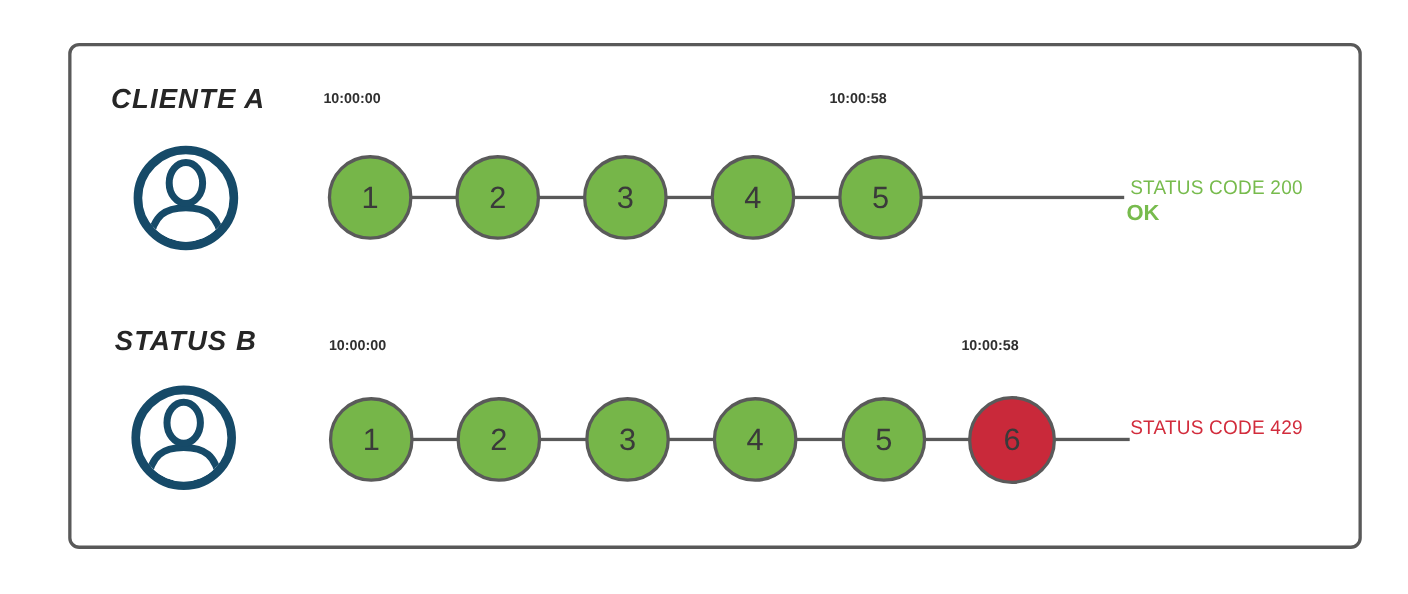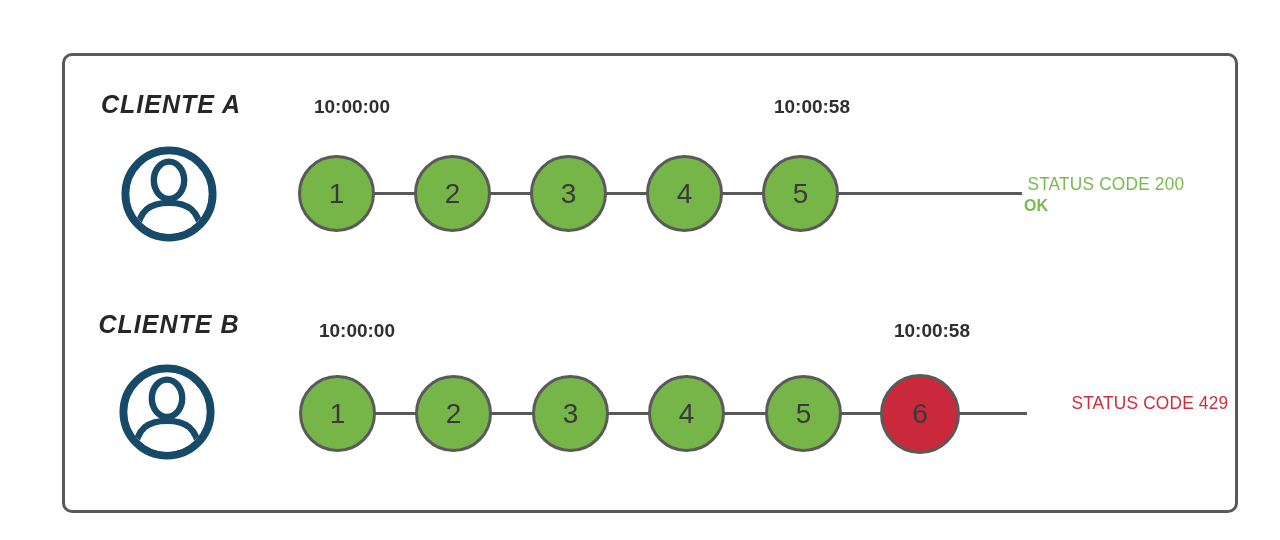--- a/index.html
+++ b/index.html
@@ -1,51 +1,51 @@
 <!DOCTYPE html>
 <html><head>
 <meta charset="utf-8">
 <style>
   html,body{margin:0;padding:0;background:#ffffff;}
   body{
     width:1280px;height:540px;position:relative;overflow:hidden;
     font-family:"Liberation Sans", sans-serif;
   }
-  .canvas{position:absolute;left:0;top:14px;width:1280px;height:516px;text-decoration:underline;}
+  .canvas{position:absolute;left:0;top:0;width:1280px;height:516px;text-decoration:underline;}
   .frame{
     position:absolute;left:62px;top:39px;width:1176px;height:460px;
     border:3px solid #595959;border-radius:10px;box-sizing:border-box;
     background:#ffffff;
   }
   .client-label{
     position:absolute;width:170px;text-align:center;
     font-size:25px;font-weight:700;font-style:italic;
     color:#262626;letter-spacing:1px;
   }
   .avatar{position:absolute;width:98px;height:98px;}
   .timestamp{
-    position:absolute;width:96px;text-align:right;
-    font-size:19px;font-weight:700;color:#2f2f2f;
+    position:absolute;width:96px;text-align:left;
+    font-size:13px;font-weight:700;color:#2f2f2f;
   }
   .timeline{
     position:absolute;height:3px;background:#595959;
   }
   .request-circle{
     position:absolute;width:77px;height:77px;border-radius:50%;
     border:3px solid #5a5a5a;box-sizing:border-box;
     display:flex;align-items:center;justify-content:center;
     font-size:28px;color:#3a3a3a;
   }
   .request-circle.ok{background:#76b649;}
   .request-circle.blocked{background:#c9293a;width:80px;height:80px;}
   .status-block{
     position:absolute;width:172px;line-height:1.15;
   }
   .status-line1{font-size:18px;letter-spacing:0.2px;transform:scaleX(0.96);}
-  .status-line2{font-size:16px;font-weight:700;margin-top:2px;}
+  .status-line2{font-size:20px;font-weight:700;margin-top:2px;}
   .status-green{color:#77bb4d;}
   .status-red{color:#d22c3c;}
 </style>
 </head>
 <body>
 
 <div class="canvas">
 
   <div class="frame"></div>
 
@@ -75,21 +75,21 @@
   <div class="request-circle ok" style="left:414px;top:141px;">2</div>
   <div class="request-circle ok" style="left:530px;top:141px;">3</div>
   <div class="request-circle ok" style="left:646px;top:141px;">4</div>
   <div class="request-circle ok" style="left:762px;top:141px;">5</div>
 
   <div class="status-block" style="left:1024px;top:160px;">
     <div class="status-line1 status-green">STATUS CODE 200</div>
     <div class="status-line2 status-green">OK</div>
   </div>
 
-  <div class="client-label" style="left:84px;top:296px;">CLIENTE B</div>
+  <div class="client-label" style="left:84px;top:296px;">STATUS B</div>
 
   <div class="avatar" style="left:118px;top:349px;">
     <svg viewBox="0 0 100 100" width="98" height="98" aria-hidden="true">
       <defs>
           <clipPath id="clipB">
             <circle cx="50" cy="50" r="40.5"></circle>
           </clipPath>
         </defs>
       <circle cx="50" cy="50" r="44.5" fill="none" stroke="#164a68" stroke-width="8"></circle>
       <g clip-path="url(#clipB)">
@@ -104,17 +104,17 @@
 
   <div class="timeline" style="left:338px;top:398px;width:689px;"></div>
 
   <div class="request-circle ok" style="left:299px;top:361px;">1</div>
   <div class="request-circle ok" style="left:415px;top:361px;">2</div>
   <div class="request-circle ok" style="left:532px;top:361px;">3</div>
   <div class="request-circle ok" style="left:648px;top:361px;">4</div>
   <div class="request-circle ok" style="left:765px;top:361px;">5</div>
   <div class="request-circle blocked" style="left:880px;top:360px;">6</div>
 
-  <div class="status-block" style="left:1024px;top:379px;margin-left:44px;">
+  <div class="status-block" style="left:1024px;top:379px;">
     <div class="status-line1 status-red">STATUS CODE 429</div>
   </div>
 
 </div>
 
 </body></html>

